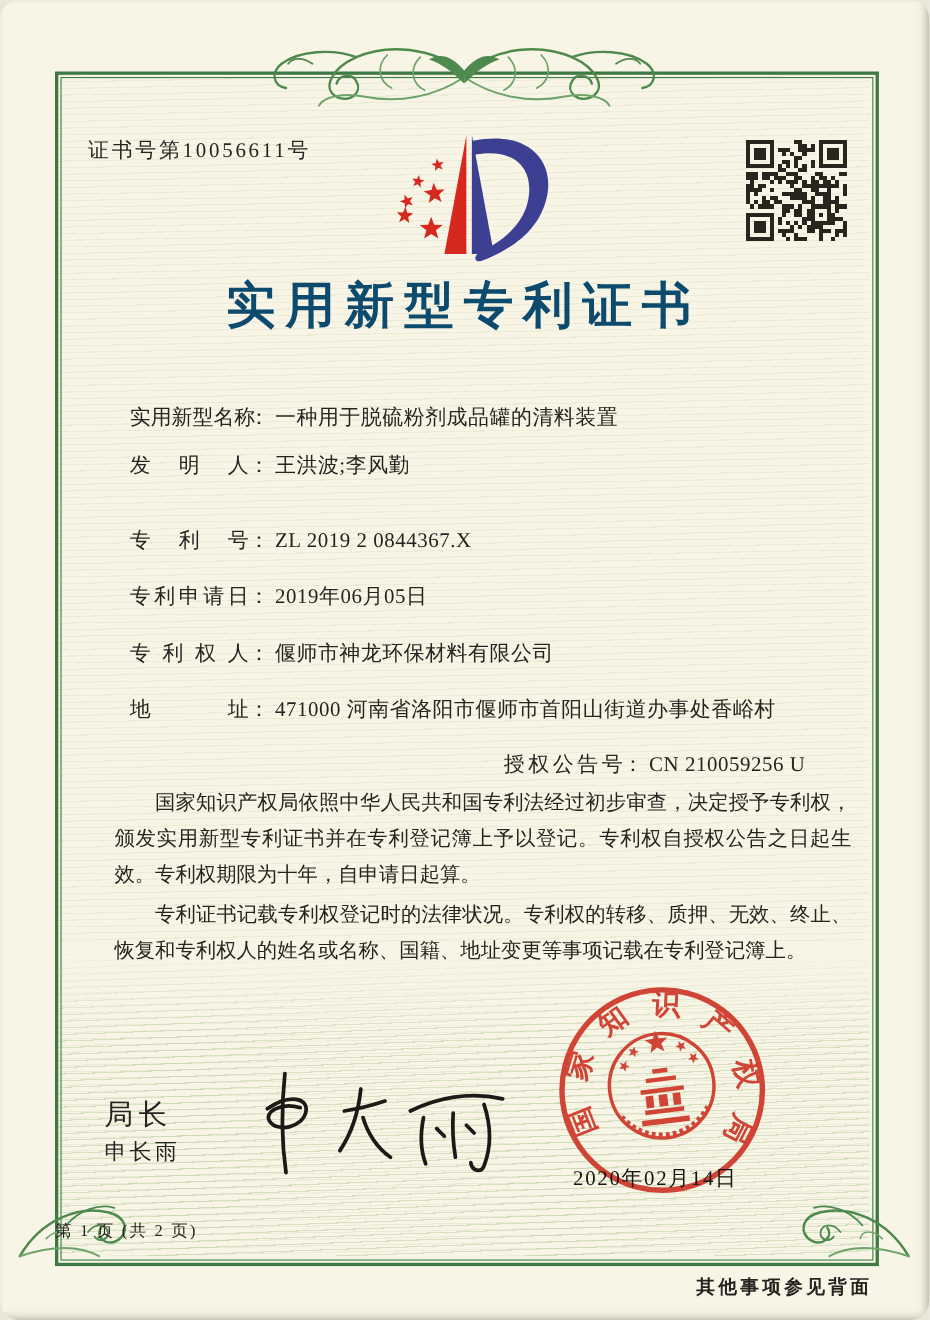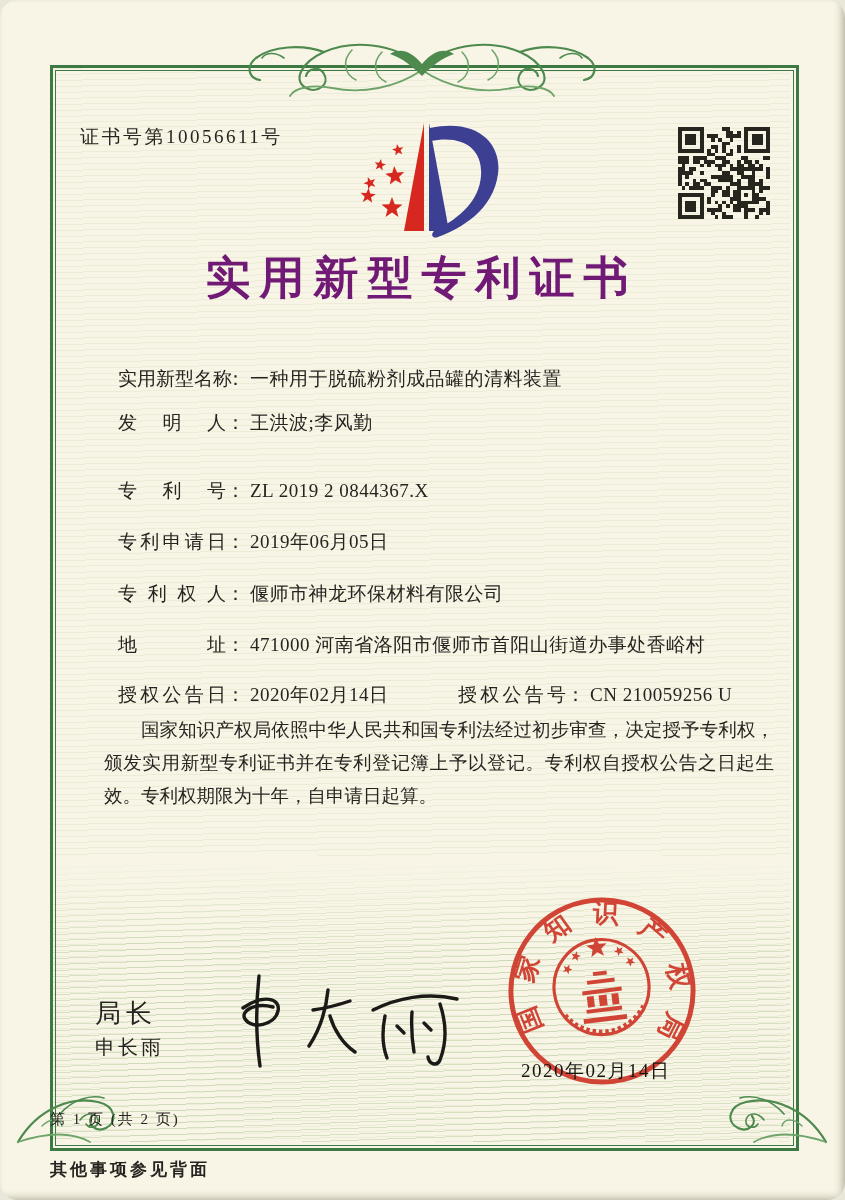--- a/index.html
+++ b/index.html
@@ -21,41 +21,41 @@
   .texture-fade{position:absolute;left:53px;top:856px;width:737px;height:90px;z-index:1;
     background:linear-gradient(#f8f5e6, rgba(248,245,230,0));}
   .frame{position:absolute;left:50px;top:65px;width:743px;height:1080px;z-index:2;
     border:3px solid #3d7a43;}
   .frame::after{content:"";position:absolute;inset:2px;border:1px solid #3d7a43;}
   .orn{position:absolute;z-index:3;}
   .cert-no{position:absolute;left:80px;top:124px;z-index:4;font-size:19px;letter-spacing:2.5px;}
   .logo{position:absolute;left:330px;top:118px;width:172px;height:120px;z-index:4;}
   .qr{position:absolute;left:678px;top:127px;width:92px;height:92px;z-index:4;}
   .title{position:absolute;left:50px;top:248px;width:743px;z-index:4;
-    text-align:center;font-size:45px;font-weight:700;letter-spacing:9px;color:#701a75;}
+    text-align:center;font-size:45px;font-weight:700;letter-spacing:9px;color:#0c4a6e;}
   .fields{position:absolute;left:90px;top:366px;width:680px;z-index:4;font-size:19px;}
   .frow{position:absolute;left:0;white-space:nowrap;}
   .r1{top:0;} .r2{top:44px;} .r3{top:112px;} .r4{top:163px;} .r5{top:215px;} .r6{top:266px;} .r7{top:316px;}
   .flabel{display:inline-block;width:108px;text-align:justify;text-align-last:justify;vertical-align:bottom;margin-left:28px;}
   .fcolon{display:inline-block;}
   .fvalue{margin-left:5px;letter-spacing:0.5px;}
   .fpair2{position:absolute;left:340px;top:0;white-space:nowrap;}
   .paras{position:absolute;left:88px;top:714px;width:670px;z-index:4;
     font-size:18.5px;line-height:33px;text-align:justify;margin-left:16px;}
   .paras p{margin:0 0 3px 0;text-indent:2em;}
   .director-title{position:absolute;left:95px;top:996px;z-index:4;font-size:26px;letter-spacing:5px;
     font-family:"Liberation Sans","DejaVu Sans",sans-serif;}
   .director-name{position:absolute;left:95px;top:1034px;z-index:4;font-size:20px;letter-spacing:3px;
     font-family:"Liberation Sans","DejaVu Sans",sans-serif;}
   .signature{position:absolute;left:225px;top:968px;width:240px;height:102px;z-index:5;}
   .seal{position:absolute;left:503px;top:892px;width:198px;height:198px;z-index:5;opacity:0.93;}
   .seal-date{position:absolute;left:521px;top:1058px;z-index:6;font-size:19px;letter-spacing:1.5px;color:#17150f;}
   .page-no{position:absolute;left:50px;top:1110px;width:743px;z-index:4;text-align:left;
     font-size:15px;letter-spacing:2px;}
-  .back-note{position:absolute;left:50px;top:1158px;width:743px;z-index:4;text-align:left;
+  .back-note{position:absolute;left:50px;top:1158px;width:743px;z-index:4;text-align:right;
     font-size:17px;letter-spacing:3px;font-weight:600;}
 </style>
 </head>
 <body>
 
 <div class="page">
 
   <div class="texture"></div>
   <div class="texture-strong"></div>
   <div class="texture-fade"></div>
@@ -445,31 +445,29 @@
     <div class="frow r4">
       <span class="flabel">专利申请日</span><span class="fcolon">：</span><span class="fvalue">2019年06月05日</span>
     </div>
     <div class="frow r5">
       <span class="flabel">专利权人</span><span class="fcolon">：</span><span class="fvalue">偃师市神龙环保材料有限公司</span>
     </div>
     <div class="frow r6">
       <span class="flabel">地址</span><span class="fcolon">：</span><span class="fvalue">471000 河南省洛阳市偃师市首阳山街道办事处香峪村</span>
     </div>
     <div class="frow r7">
-      <span>
-        <span class="flabel">授权公告日</span><span class="fcolon">：</span><span class="fvalue">2020年02月14日</span>
-      </span>
       <span class="fpair2">
         <span class="flabel">授权公告号</span><span class="fcolon">：</span><span class="fvalue">CN 210059256 U</span>
       </span>
     </div>
   </div>
 
   <div class="paras">
     <p>国家知识产权局依照中华人民共和国专利法经过初步审查，决定授予专利权，颁发实用新型专利证书并在专利登记簿上予以登记。专利权自授权公告之日起生效。专利权期限为十年，自申请日起算。</p>
+    <p>专利证书记载专利权登记时的法律状况。专利权的转移、质押、无效、终止、恢复和专利权人的姓名或名称、国籍、地址变更等事项记载在专利登记簿上。</p>
   </div>
 
   <div class="director-title">局长</div>
   <div class="director-name">申长雨</div>
 
   <svg class="signature" viewBox="0 0 240 102">
     <g fill="none" stroke="#1c1a17" stroke-width="3.4" stroke-linecap="round">
       <path d="M18,40 C38,26 56,30 53,43 C50,57 27,62 20,51 C15,43 30,34 48,39"></path>
       <path d="M34,8 C31,36 31,70 35,98"></path>
       <path d="M103,22 C101,42 96,60 84,78"></path>

